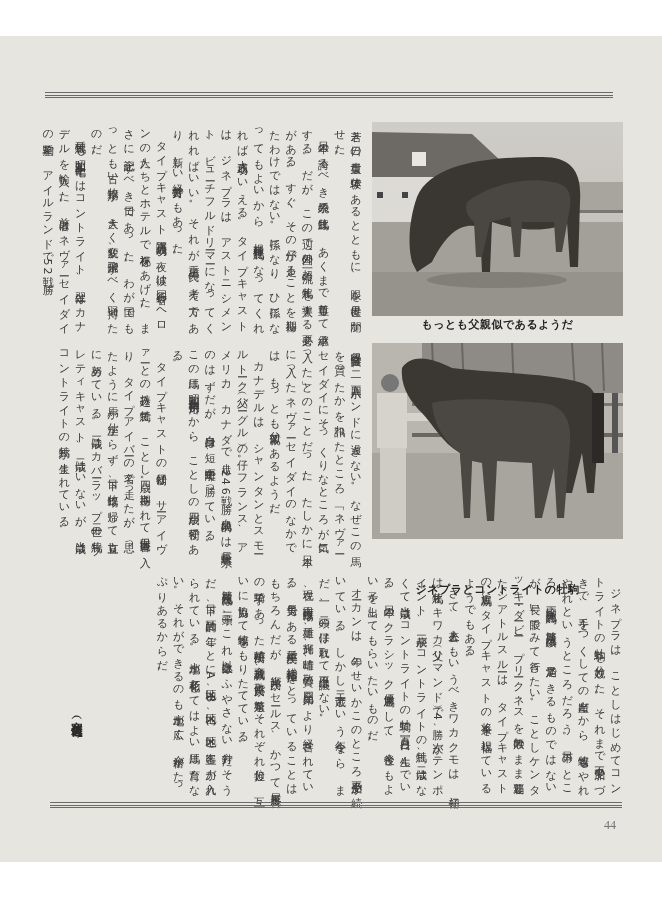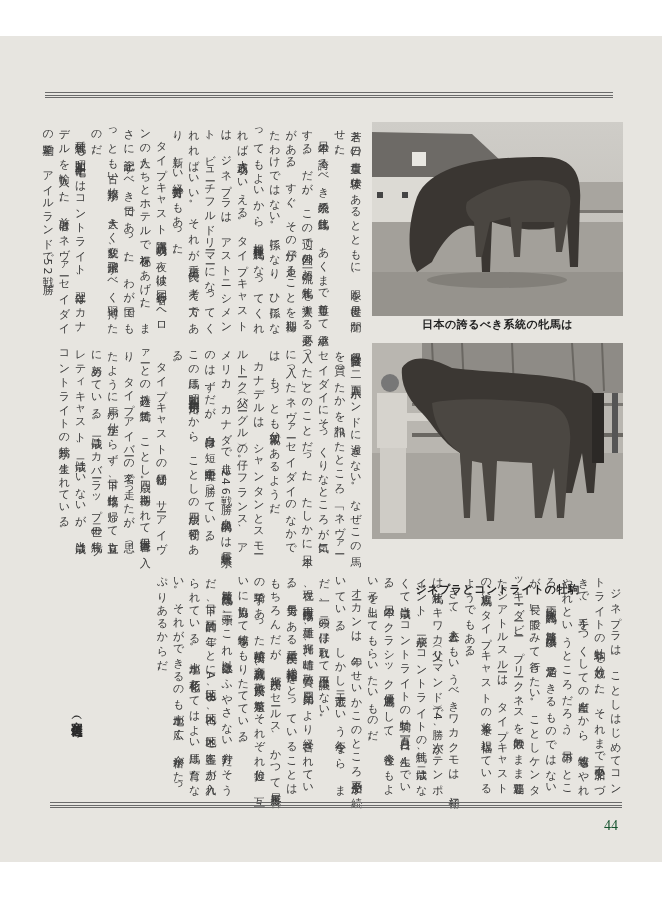--- a/index.html
+++ b/index.html
@@ -34,21 +34,21 @@
     position:absolute; font-size:11px; font-weight:bold; color:#222;
     text-align:center; letter-spacing:0.5px;
     font-family:"DejaVu Sans","Liberation Sans",sans-serif;
   }
   .byline {
     position:absolute; writing-mode:vertical-rl; font-size:11px; font-weight:bold;
     color:#2a2a2a; letter-spacing:1px;
     font-family:"DejaVu Sans","Liberation Sans",sans-serif;
   }
   .pageno {
-    position:absolute; font-size:14px; color:#14532d;
+    position:absolute; font-size:12px; color:#737373;
     font-family:"Liberation Serif","DejaVu Serif",serif;
   }
 </style>
 </head>
 <body>
 
 <div class="paper"></div>
 
 <div class="rule" style="left:45px; top:92px; width:568px;">
     <i></i>
@@ -78,21 +78,21 @@
 
     <rect x="0" y="100" width="251" height="94" fill="#a3a09a"></rect>
     <rect x="0" y="150" width="251" height="44" fill="#96938d"></rect>
 
     <path d="M45,75 C60,40 120,35 170,35 C200,35 210,50 208,80 L206,145 L198,145 L195,100 C180,110 150,110 120,100 L118,150 L110,150 L108,105 C90,100 75,110 60,140 L45,150 L40,140 C35,120 38,95 45,75 Z" fill="#3a3632"></path>
 
     <path d="M95,80 C120,60 160,55 180,60 C195,62 200,70 198,85 L190,130 L184,130 L182,100 L150,100 L148,135 L142,135 L138,95 L118,100 L110,135 L104,135 L102,100 C96,95 92,88 95,80 Z" fill="#4a4641"></path>
     <ellipse cx="125" cy="158" rx="70" ry="8" fill="#6e6b66" opacity="0.5"></ellipse>
   </svg>
 </div>
-<div class="caption" style="left:372px; top:317px; width:251px;">日本の誇るべき系統の牝馬は</div>
+<div class="caption" style="left:372px; top:317px; width:251px;">もっとも父親似であるようだ</div>
 
 <div class="photo" style="left:372px; top:343px; width:251px; height:196px;">
   <svg width="251" height="196" viewBox="0 0 251 196">
     <rect width="251" height="196" fill="#b9b6b0"></rect>
 
     <rect x="50" y="0" width="201" height="50" fill="#8e8b86"></rect>
     <path d="M60,0 L62,45 M90,0 L92,45 M140,0 L142,48 M200,0 L203,48 M230,0 L232,48" stroke="#6a6762" stroke-width="2"></path>
 
     <rect x="40" y="90" width="211" height="4" fill="#6a6762"></rect>
     <rect x="40" y="60" width="211" height="3" fill="#7a7772"></rect>

